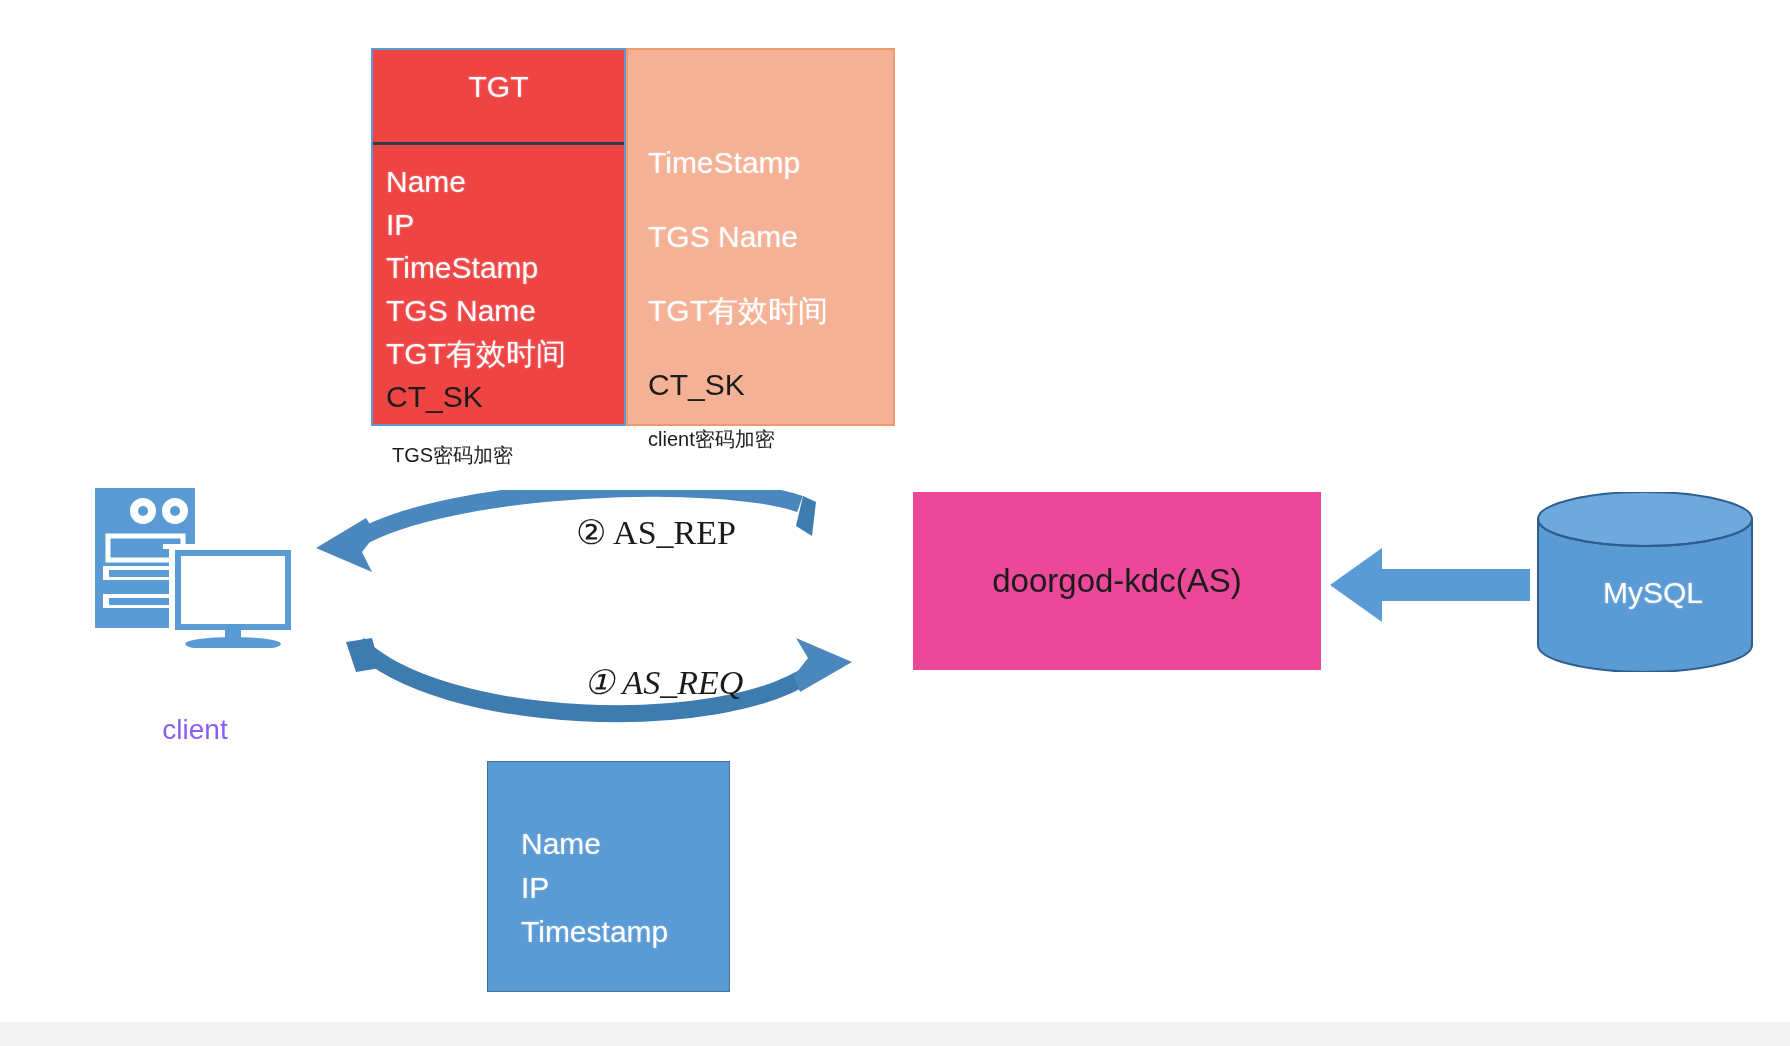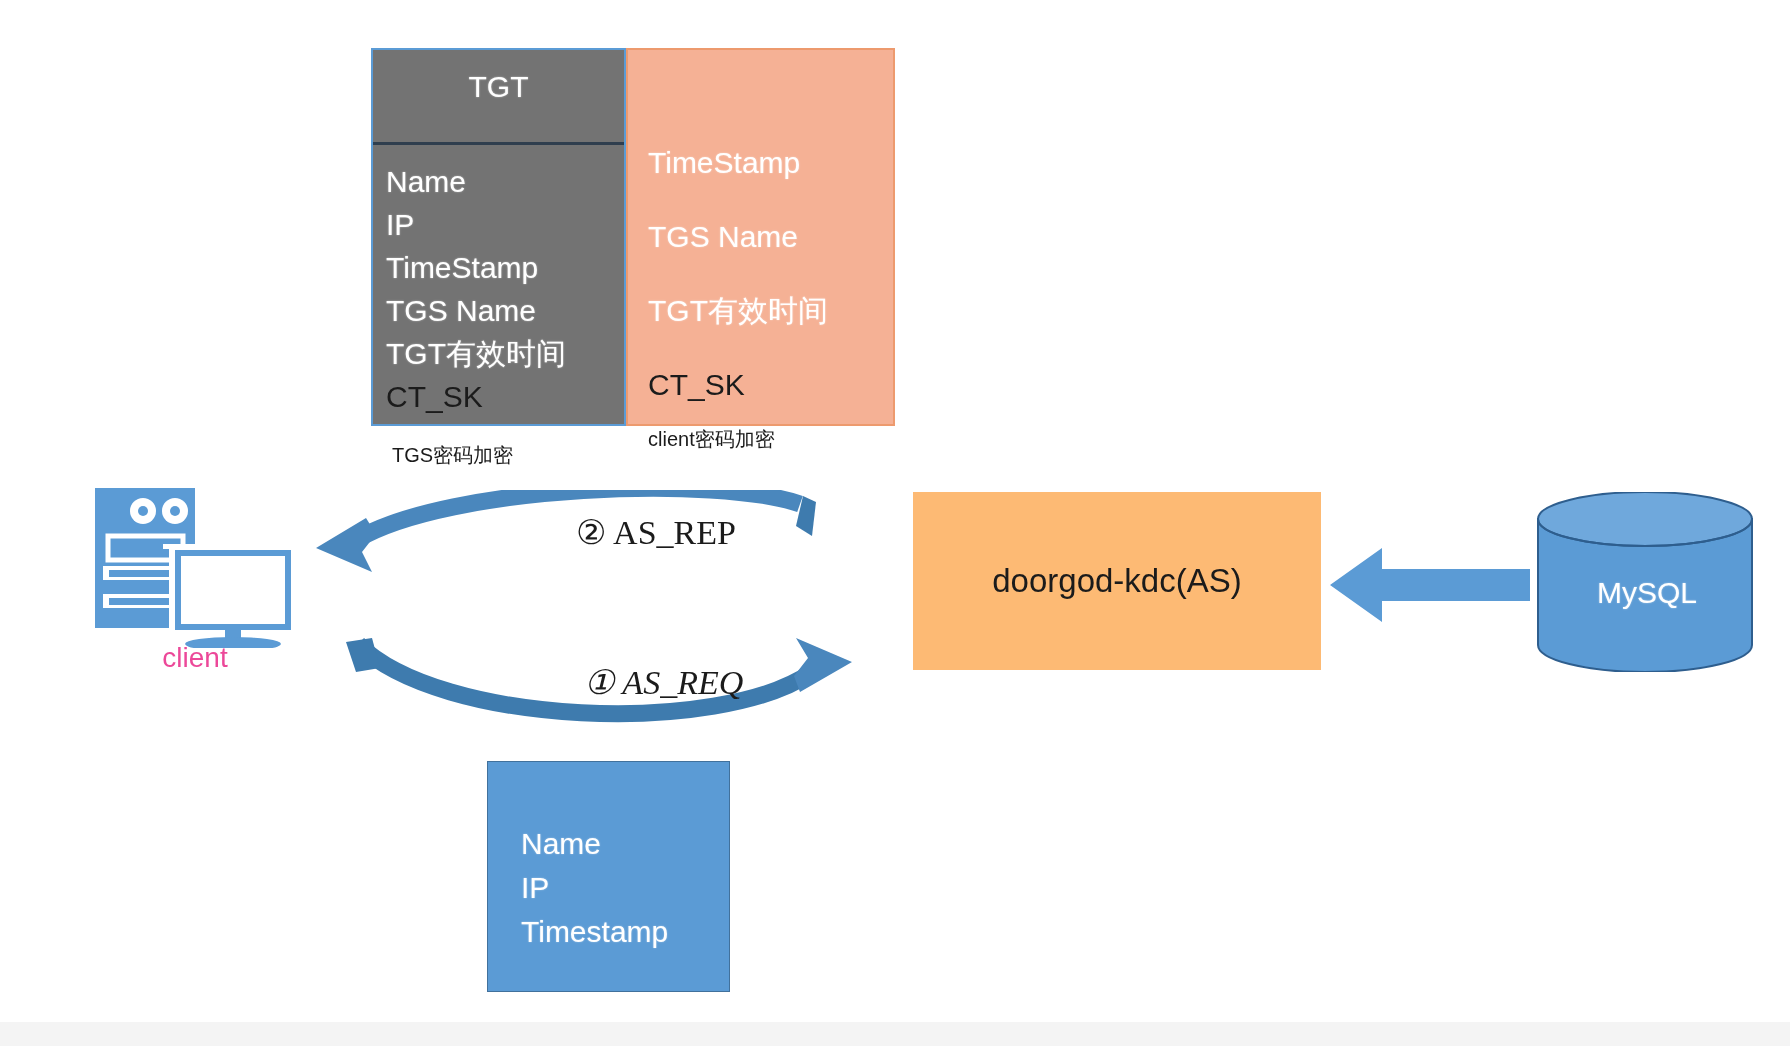--- a/index.html
+++ b/index.html
@@ -33,21 +33,21 @@
     top: 48px;
     width: 524px;
     height: 378px;
   }
   .tgt-left {
     position: absolute;
     left: 0;
     top: 0;
     width: 255px;
     height: 378px;
-    background: #737373;
+    background: #ef4444;
     border: 2px solid #5B9BD5;
     box-sizing: border-box;
   }
   .tgt-left-divider {
     position: absolute;
     left: 0;
     top: 92px;
     width: 251px;
     height: 3px;
     background: #2F3E4E;
@@ -117,25 +117,25 @@
   #client-node {
     position: absolute;
     left: 95px;
     top: 488px;
     width: 220px;
     height: 160px;
   }
   #client-label {
     position: absolute;
     left: 95px;
-    top: 642px;
+    top: 714px;
     width: 200px;
     text-align: center;
     font-size: 28px;
-    color: #ec4899;
+    color: #8b5cf6;
   }
 
   
   #flow-arrows {
     position: absolute;
     left: 300px;
     top: 490px;
     width: 620px;
     height: 250px;
   }
@@ -151,21 +151,21 @@
   #label-as-rep { left: 540px; top: 512px; }
   #label-as-req { left: 548px; top: 662px; font-style: italic; }
 
   
   #kdc-box {
     position: absolute;
     left: 913px;
     top: 492px;
     width: 408px;
     height: 178px;
-    background: #fdba74;
+    background: #ec4899;
     display: flex;
     align-items: center;
     justify-content: center;
   }
   #kdc-label {
     font-size: 33px;
     color: #1b1b1b;
     white-space: nowrap;
   }
 
@@ -181,21 +181,21 @@
   
   #mysql-node {
     position: absolute;
     left: 1530px;
     top: 492px;
     width: 230px;
     height: 180px;
   }
   #mysql-label {
     position: absolute;
-    left: 2px;
+    left: 8px;
     top: 84px;
     width: 230px;
     text-align: center;
     color: #ffffff;
     font-size: 30px;
     text-shadow: 0 0 2px rgba(255,255,255,0.5);
     pointer-events: none;
   }
 
   

